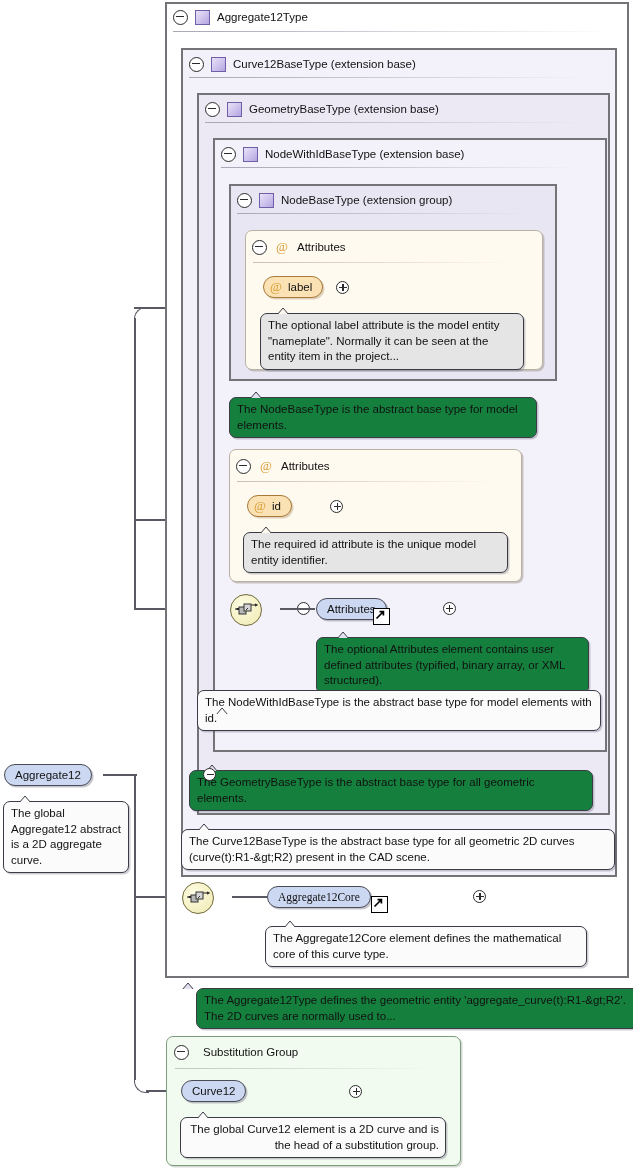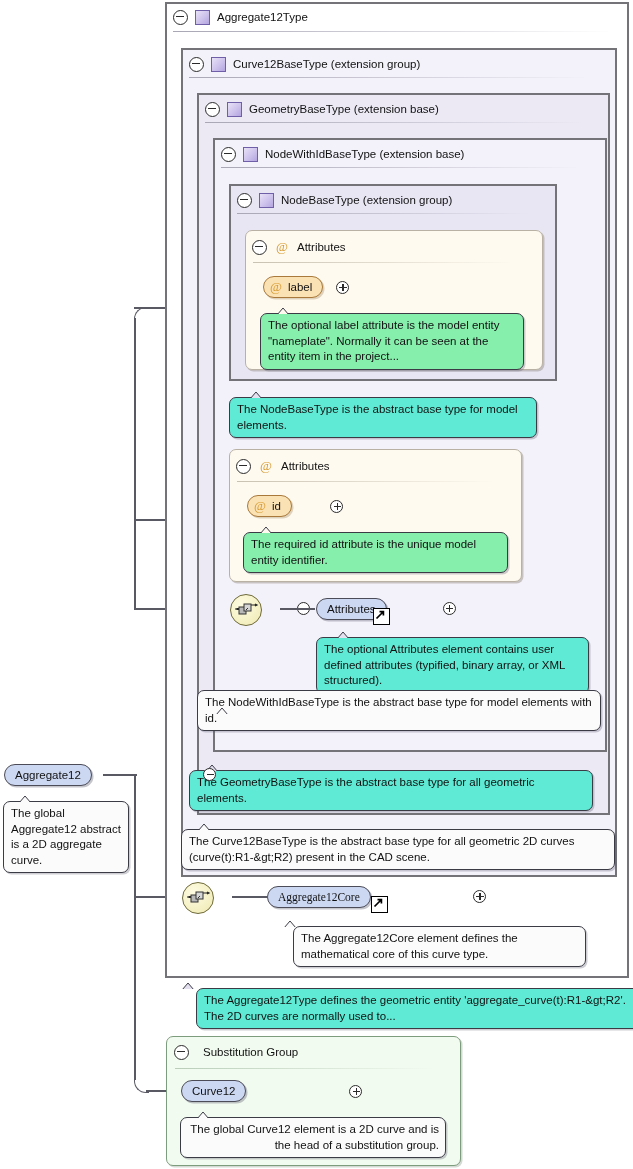--- a/index.html
+++ b/index.html
@@ -58,23 +58,23 @@
 
   
   .seq{position:absolute;width:30px;height:30px;border-radius:50%;border:1.6px solid #6e6a3a;
        background:radial-gradient(circle at 36% 32%,#fdfbe2 0%,#f4efc0 70%,#e8e0a8 100%);}
   .seq svg{position:absolute;left:0;top:0;}
 
   
   .note{position:absolute;box-sizing:border-box;border:1px solid #3b3b46;border-radius:7px;
         padding:4px 6px 4px 7px;font-size:11.5px;line-height:15.5px;color:#111;
         box-shadow:1.5px 1.5px 0 rgba(90,90,110,.3);}
-  .note-v{background:#5eead4;}        
+  .note-v{background:#15803d;}        
   .note-w{background:#fbfbfb;}        
-  .note-c{background:#86efac;}        
+  .note-c{background:#e5e5e5;}        
   .note-tail{position:absolute;width:14px;height:8px;overflow:hidden;}
 
   
   .ln{position:absolute;background:#595964;}
   .lnh{height:1.6px;}
   .lnv{width:1.6px;}
   .corner{position:absolute;border:1.6px solid #595964;border-right:none;border-bottom:none;
           border-top-left-radius:12px;background:transparent;}
   .corner-bl{position:absolute;border:1.6px solid #595964;border-right:none;border-top:none;
           border-bottom-left-radius:12px;background:transparent;}
@@ -117,21 +117,21 @@
   <span class="tysq"></span>
   <span>Aggregate12Type</span>
 </div>
 <div class="panel-rule" style="left:173px;top:31px;width:440px;"></div>
 
 
 <div class="panel panel-l1" style="left:181px;top:48px;width:436px;height:829px;"></div>
 <div class="panel-hdr" style="left:189px;top:54px;">
   <span class="circ"></span>
   <span class="tysq"></span>
-  <span>Curve12BaseType (extension group)</span>
+  <span>Curve12BaseType (extension base)</span>
 </div>
 <div class="panel-rule" style="left:189px;top:77px;width:400px;"></div>
 
 
 <div class="panel panel-l2" style="left:197px;top:93px;width:413px;height:722px;"></div>
 <div class="panel-hdr" style="left:205px;top:99px;">
   <span class="circ"></span>
   <span class="tysq"></span>
   <span>GeometryBaseType (extension base)</span>
 </div>
@@ -298,21 +298,21 @@
 <div class="cap cap-el" style="left:267px;top:886px;font-family:Liberation Serif, serif;">
   <span>Aggregate12Core</span>
 </div>
 <div class="extref" style="left:371px;top:896px;">
   <svg width="12" height="12" viewBox="0 0 12 12">
       <path d="M2.5 9.5 L9 3 M5.5 2.6 H9.4 V6.5" stroke="#000" stroke-width="1.7" fill="none"></path>
     </svg>
 </div>
 <span class="circ plus abs" style="left:392px;top:890px;"></span>
 
-<div class="note note-w" style="left:265px;top:926px;width:293px;margin-left:28px;">
+<div class="note note-w" style="left:265px;top:926px;width:322px;">
   <span>The Aggregate12Core element defines the mathematical core of this curve type.</span>
 </div>
 <div class="note-tail" style="left:283px;top:919px;">
   <svg width="14" height="9" viewBox="0 0 14 9">
       <path d="M1 8 L7 1 L13 8" fill="#fbfbfb" stroke="#3b3b46" stroke-width="1"></path>
       <path d="M1 8 L13 8" stroke="#fbfbfb" stroke-width="2"></path>
     </svg>
 </div>
 
 

